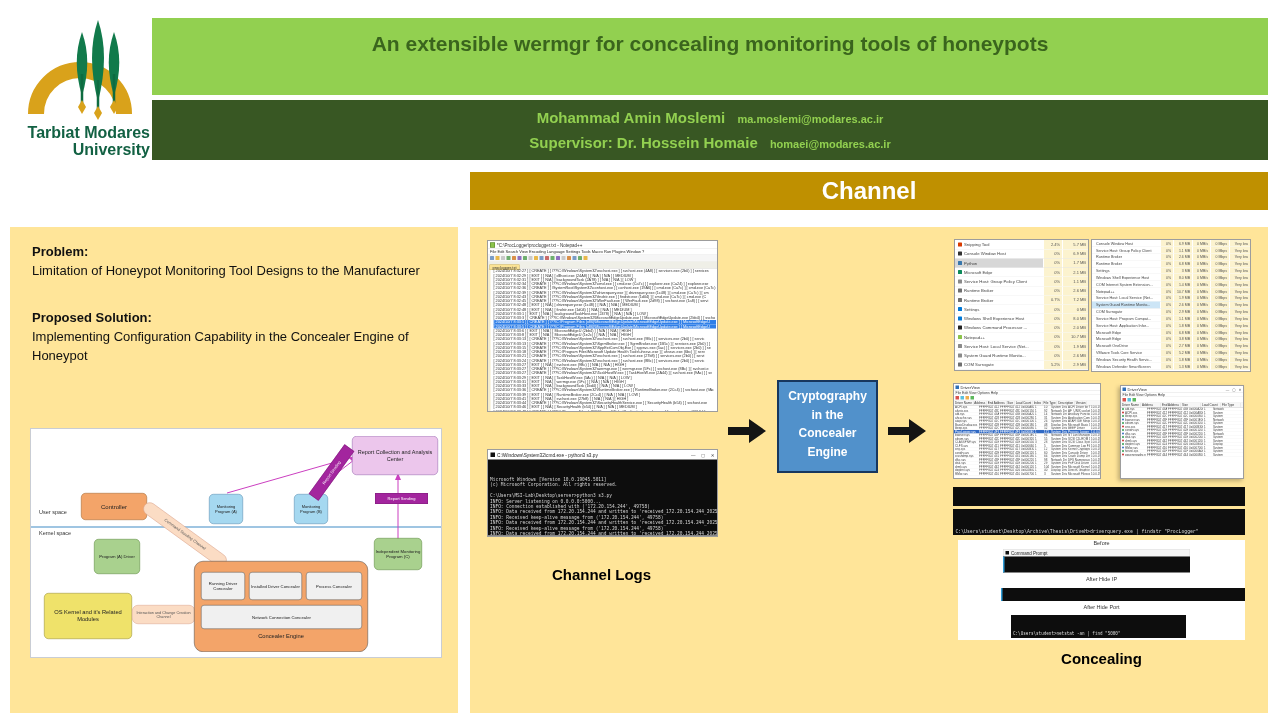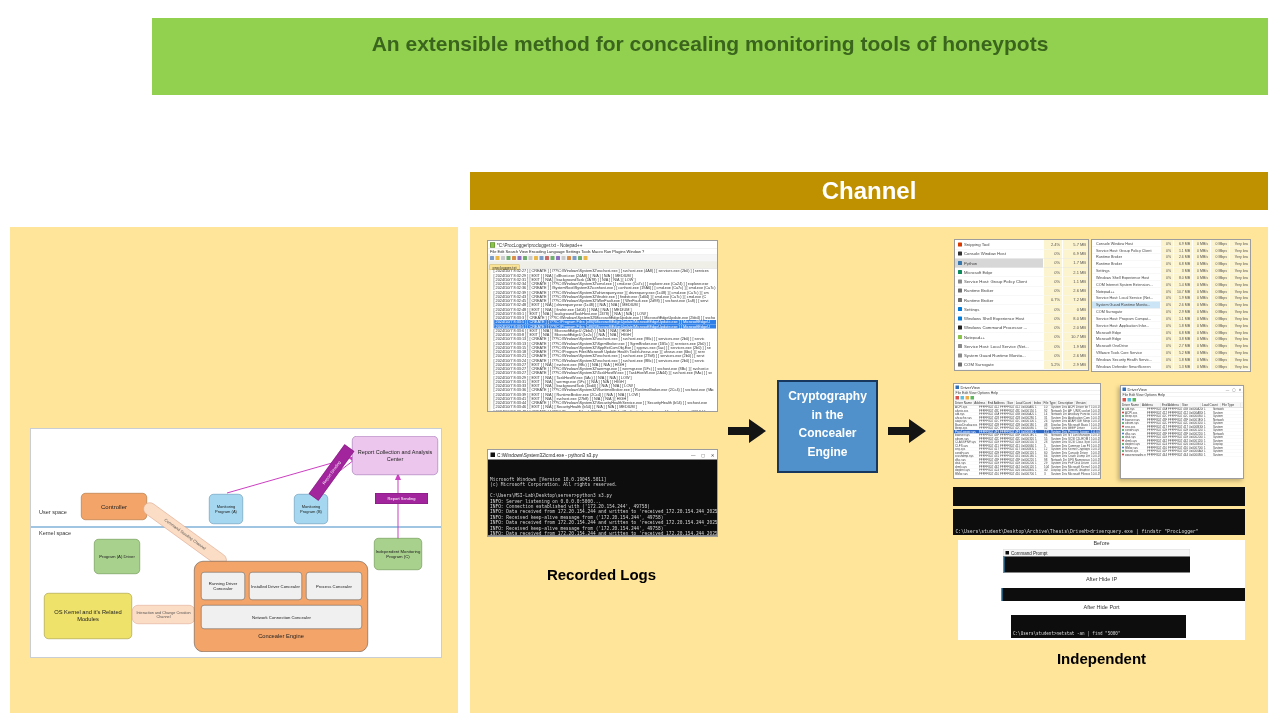--- a/index.html
+++ b/index.html
@@ -110,32 +110,67 @@
     box-sizing:border-box;color:#fff;font-weight:bold;font-size:12px;line-height:1.55;text-align:center;
     white-space:pre-line;padding-top:5px;}
   .flow-label{position:absolute;text-align:center;font-weight:bold;font-size:15px;color:#000;}
   .arrow{position:absolute;}
 </style>
 </head>
 <body>
 
 <div id="page">
 
+  <div class="abs" style="left:22px;top:14px;width:130px;height:146px;">
+    <svg width="130" height="146" viewBox="0 0 130 146">
+      <path d="M14 100 A44 44 0 0 1 102 100" fill="none" stroke="#d9a21b" stroke-width="16"></path>
+      <g>
+        <path d="M60 18 C53 38 53 58 60 82 C67 58 67 38 60 18 Z" fill="#117a4b"></path>
+        <path d="M76 6 C68 30 68 56 76 88 C84 56 84 30 76 6 Z" fill="#117a4b"></path>
+        <path d="M92 18 C85 38 85 58 92 82 C99 58 99 38 92 18 Z" fill="#117a4b"></path>
+        <line x1="60" y1="60" x2="60" y2="96" stroke="#0d6b40" stroke-width="2.5"></line>
+        <line x1="76" y1="66" x2="76" y2="100" stroke="#0d6b40" stroke-width="2.5"></line>
+        <line x1="92" y1="60" x2="92" y2="96" stroke="#0d6b40" stroke-width="2.5"></line>
+        <path d="M60 86 L56 93 L60 100 L64 93 Z" fill="#d9a21b"></path>
+        <path d="M76 92 L72 99 L76 106 L80 99 Z" fill="#d9a21b"></path>
+        <path d="M92 86 L88 93 L92 100 L96 93 Z" fill="#d9a21b"></path>
+      </g>
+      <text x="128" y="124" text-anchor="end" font-size="16" font-weight="bold" fill="#1161438" style="fill:#126143;">Tarbiat Modares</text>
+      <text x="128" y="141" text-anchor="end" font-size="16" font-weight="bold" style="fill:#126143;">University</text>
+    </svg>
+  </div>
 
   <div id="title-bar" class="abs">
-    <span>An extensible method for concealing monitoring tools of honeypots</span>
+    <span>An extensible wermgr for concealing monitoring tools of honeypots</span>
+  </div>
+  <div id="author-bar" class="abs">
+    <div class="author-line">
+      <span>Mohammad Amin Moslemi</span>
+      <span class="mail">ma.moslemi@modares.ac.ir</span>
+    </div>
+    <div class="author-line">
+      <span>Supervisor: Dr. Hossein Homaie</span>
+      <span class="mail">homaei@modares.ac.ir</span>
+    </div>
   </div>
 
   <div id="hdr-right" class="abs gold-bar">
     <span>Channel</span>
   </div>
 
   <div id="panel-left" class="abs panel"></div>
   <div id="panel-right" class="abs panel"></div>
 
+  <div id="problem-block" class="abs">
+    <div class="hd">Problem:</div>
+    <div>Limitation of Honeypot Monitoring Tool Designs to the Manufacturer</div>
+    <div class="gap"></div>
+    <div class="hd">Proposed Solution:</div>
+    <div>Implementing Configuration Capability in the Concealer Engine of Honeypot</div>
+  </div>
 
   <div id="diagram" class="abs">
     <div id="dg-inner">
       <svg class="abs" style="left:0;top:0;" width="820" height="456">
         <line x1="0" y1="196" x2="820" y2="196" stroke="#7fb2d9" stroke-width="3"></line>
         <line x1="392" y1="128" x2="644" y2="56" stroke="#cb3fc0" stroke-width="2"></line>
         <line x1="560" y1="128" x2="646" y2="62" stroke="#cb3fc0" stroke-width="2"></line>
         <polygon points="652,52 636,58 644,66" fill="#cb3fc0"></polygon>
         <line x1="734" y1="222" x2="734" y2="96" stroke="#cb3fc0" stroke-width="2"></line>
         <polygon points="734,88 728,102 740,102" fill="#cb3fc0"></polygon>
@@ -275,21 +310,21 @@
           <span>▢</span>
           <span>✕</span>
         </span>
       </div>
       <div class="term mono" style="width:458px;height:152px;font-size:9px;line-height:10.8px;padding:2px 4px;box-sizing:border-box;">
         
       <div>Microsoft Windows [Version 10.0.19045.5011]</div><div>(c) Microsoft Corporation. All rights reserved.</div><div>&nbsp;</div><div>C:\Users\MSI-Lab\Desktop\server&gt;python3 s3.py</div><div>INFO: Server listening on 0.0.0.0:5000...</div><div>INFO: Connection established with ('172.20.154.244', 49758)</div><div>INFO: Data received from 172.20.154.244 and written to 'received_172.20.154.244_2025-01-13_07-44-28.txt'.</div><div>INFO: Received keep-alive message from ('172.20.154.244', 49758)</div><div>INFO: Data received from 172.20.154.244 and written to 'received_172.20.154.244_2025-01-13_07-44-38.txt'.</div><div>INFO: Received keep-alive message from ('172.20.154.244', 49758)</div><div>INFO: Data received from 172.20.154.244 and written to 'received_172.20.154.244_2025-01-13_07-44-48.txt'.</div></div>
     </div>
   </div>
 
-  <div class="flow-label" style="left:487px;top:566px;width:229px;">Recorded Logs</div>
+  <div class="flow-label" style="left:487px;top:566px;width:229px;">Channel Logs</div>
 
   <svg class="arrow" style="left:728px;top:416px;" width="38" height="30">
     <polygon points="0,11 21,11 21,3 38,15 21,27 21,19 0,19" fill="#141414"></polygon>
   </svg>
   <div id="flow-box" class="abs">Cryptography
 in the
 Concealer
 Engine</div>
   <svg class="arrow" style="left:888px;top:416px;" width="38" height="30">
     <polygon points="0,11 21,11 21,3 38,15 21,27 21,19 0,19" fill="#141414"></polygon>
@@ -1030,15 +1065,15 @@
       <div class="cc-strip mono" style="left:86px;top:96px;width:488px;height:26px;">
         
       </div>
       <div class="cc-label" style="top:128px;">After Hide Port</div>
       <div class="cc-strip mono" style="left:106px;top:150px;width:350px;height:46px;border-left:none;">
         
       <div>C:\Users\student&gt;netstat -an | find "5000"</div><div>&nbsp;</div></div>
     </div>
   </div>
 
-  <div class="flow-label" style="left:958px;top:650px;width:287px;">Independent</div>
+  <div class="flow-label" style="left:958px;top:650px;width:287px;">Concealing</div>
 
 </div>
 
 </body></html>

